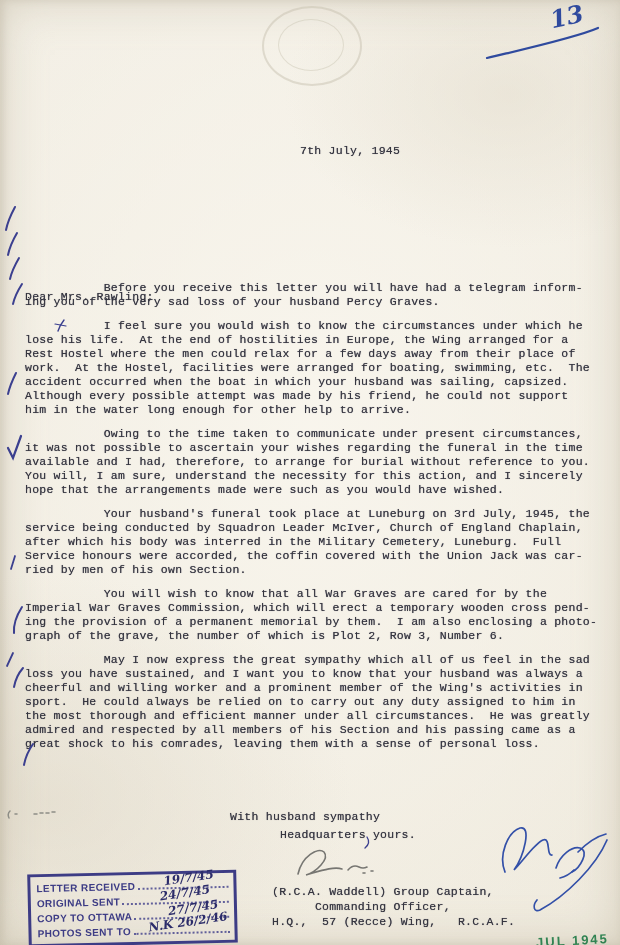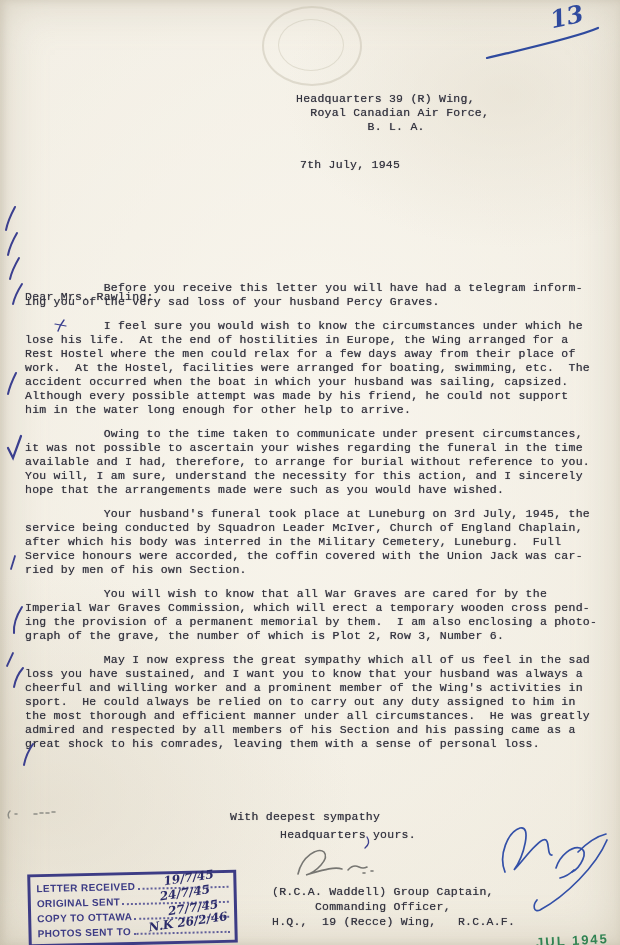--- a/index.html
+++ b/index.html
@@ -18,21 +18,21 @@
     position:absolute; white-space:pre;
     font:11.5px/14px "Liberation Mono", monospace;
     letter-spacing:.25px; color:#35353f;
     text-shadow:0 0 .7px rgba(50,50,70,.75);
   }
   .body-block { position:absolute; left:25px; top:281px; }
   .para { margin:0 0 10px 0; white-space:pre;
     font:11.5px/14px "Liberation Mono", monospace; letter-spacing:.25px;
     text-shadow:0 0 .7px rgba(50,50,70,.75); }
   .hdr   { left:296px; top:92px; }
-  .date  { left:300px; top:158px; }
+  .date  { left:300px; top:144px; }
   .recip { left:25px;  top:200px; }
   .salut { left:25px;  top:256px;margin-top:34px; }
   .symp  { left:230px; top:810px; }
   .valed { left:280px; top:828px; }
   .signer{ left:272px; top:884px; line-height:15px; }
   .crest { position:absolute; left:262px; top:6px; width:96px; height:76px;
     border:2px solid rgba(196,189,171,.45); border-radius:50%; }
   .crest:after { content:""; position:absolute; left:14px; top:11px; width:64px; height:50px;
     border:1px solid rgba(196,189,171,.4); border-radius:50%; }
   .pgnum { position:absolute; left:550px; top:2px;
@@ -56,23 +56,20 @@
 </style>
 </head>
 <body>
 
 <div class="page">
 
   <div class="crest"></div>
 
   <div class="pgnum">13</div>
 
-  <div class="type hdr">Headquarters 39 (R) Wing,
-  Royal Canadian Air Force,
-          B. L. A.</div>
   <div class="type date">7th July, 1945</div>
   <div class="type salut">Dear Mrs. Rawling:</div>
 
   <div class="body-block">
     <p class="para">           Before you receive this letter you will have had a telegram inform-
 ing you of the very sad loss of your husband Percy Graves.</p>
     <p class="para">           I feel sure you would wish to know the circumstances under which he
 lose his life.  At the end of hostilities in Europe, the Wing arranged for a
 Rest Hostel where the men could relax for a few days away from their place of
 work.  At the Hostel, facilities were arranged for boating, swimming, etc.  The
@@ -95,25 +92,25 @@
 graph of the grave, the number of which is Plot 2, Row 3, Number 6.</p>
     <p class="para">           May I now express the great sympathy which all of us feel in the sad
 loss you have sustained, and I want you to know that your husband was always a
 cheerful and willing worker and a prominent member of the Wing's activities in
 sport.  He could always be relied on to carry out any duty assigned to him in
 the most thorough and efficient manner under all circumstances.  He was greatly
 admired and respected by all members of his Section and his passing came as a
 great shock to his comrades, leaving them with a sense of personal loss.</p>
   </div>
 
-  <div class="type symp">With deepest sympathy</div>
+  <div class="type symp">With husband sympathy</div>
   <div class="type valed">Headquarters yours.</div>
   <div class="type signer">(R.C.A. Waddell) Group Captain,
       Commanding Officer,
-H.Q.,  19 (Recce) Wing,   R.C.A.F.</div>
+H.Q.,  57 (Recce) Wing,   R.C.A.F.</div>
 
   <div class="stampbox">
     <div class="srow">
       <span class="slabel">LETTER RECEIVED</span>
       <span class="sleader"></span>
       <span class="sval sv0">19/7/45</span>
     </div>
     <div class="srow">
       <span class="slabel">ORIGINAL SENT</span>
       <span class="sleader"></span>

